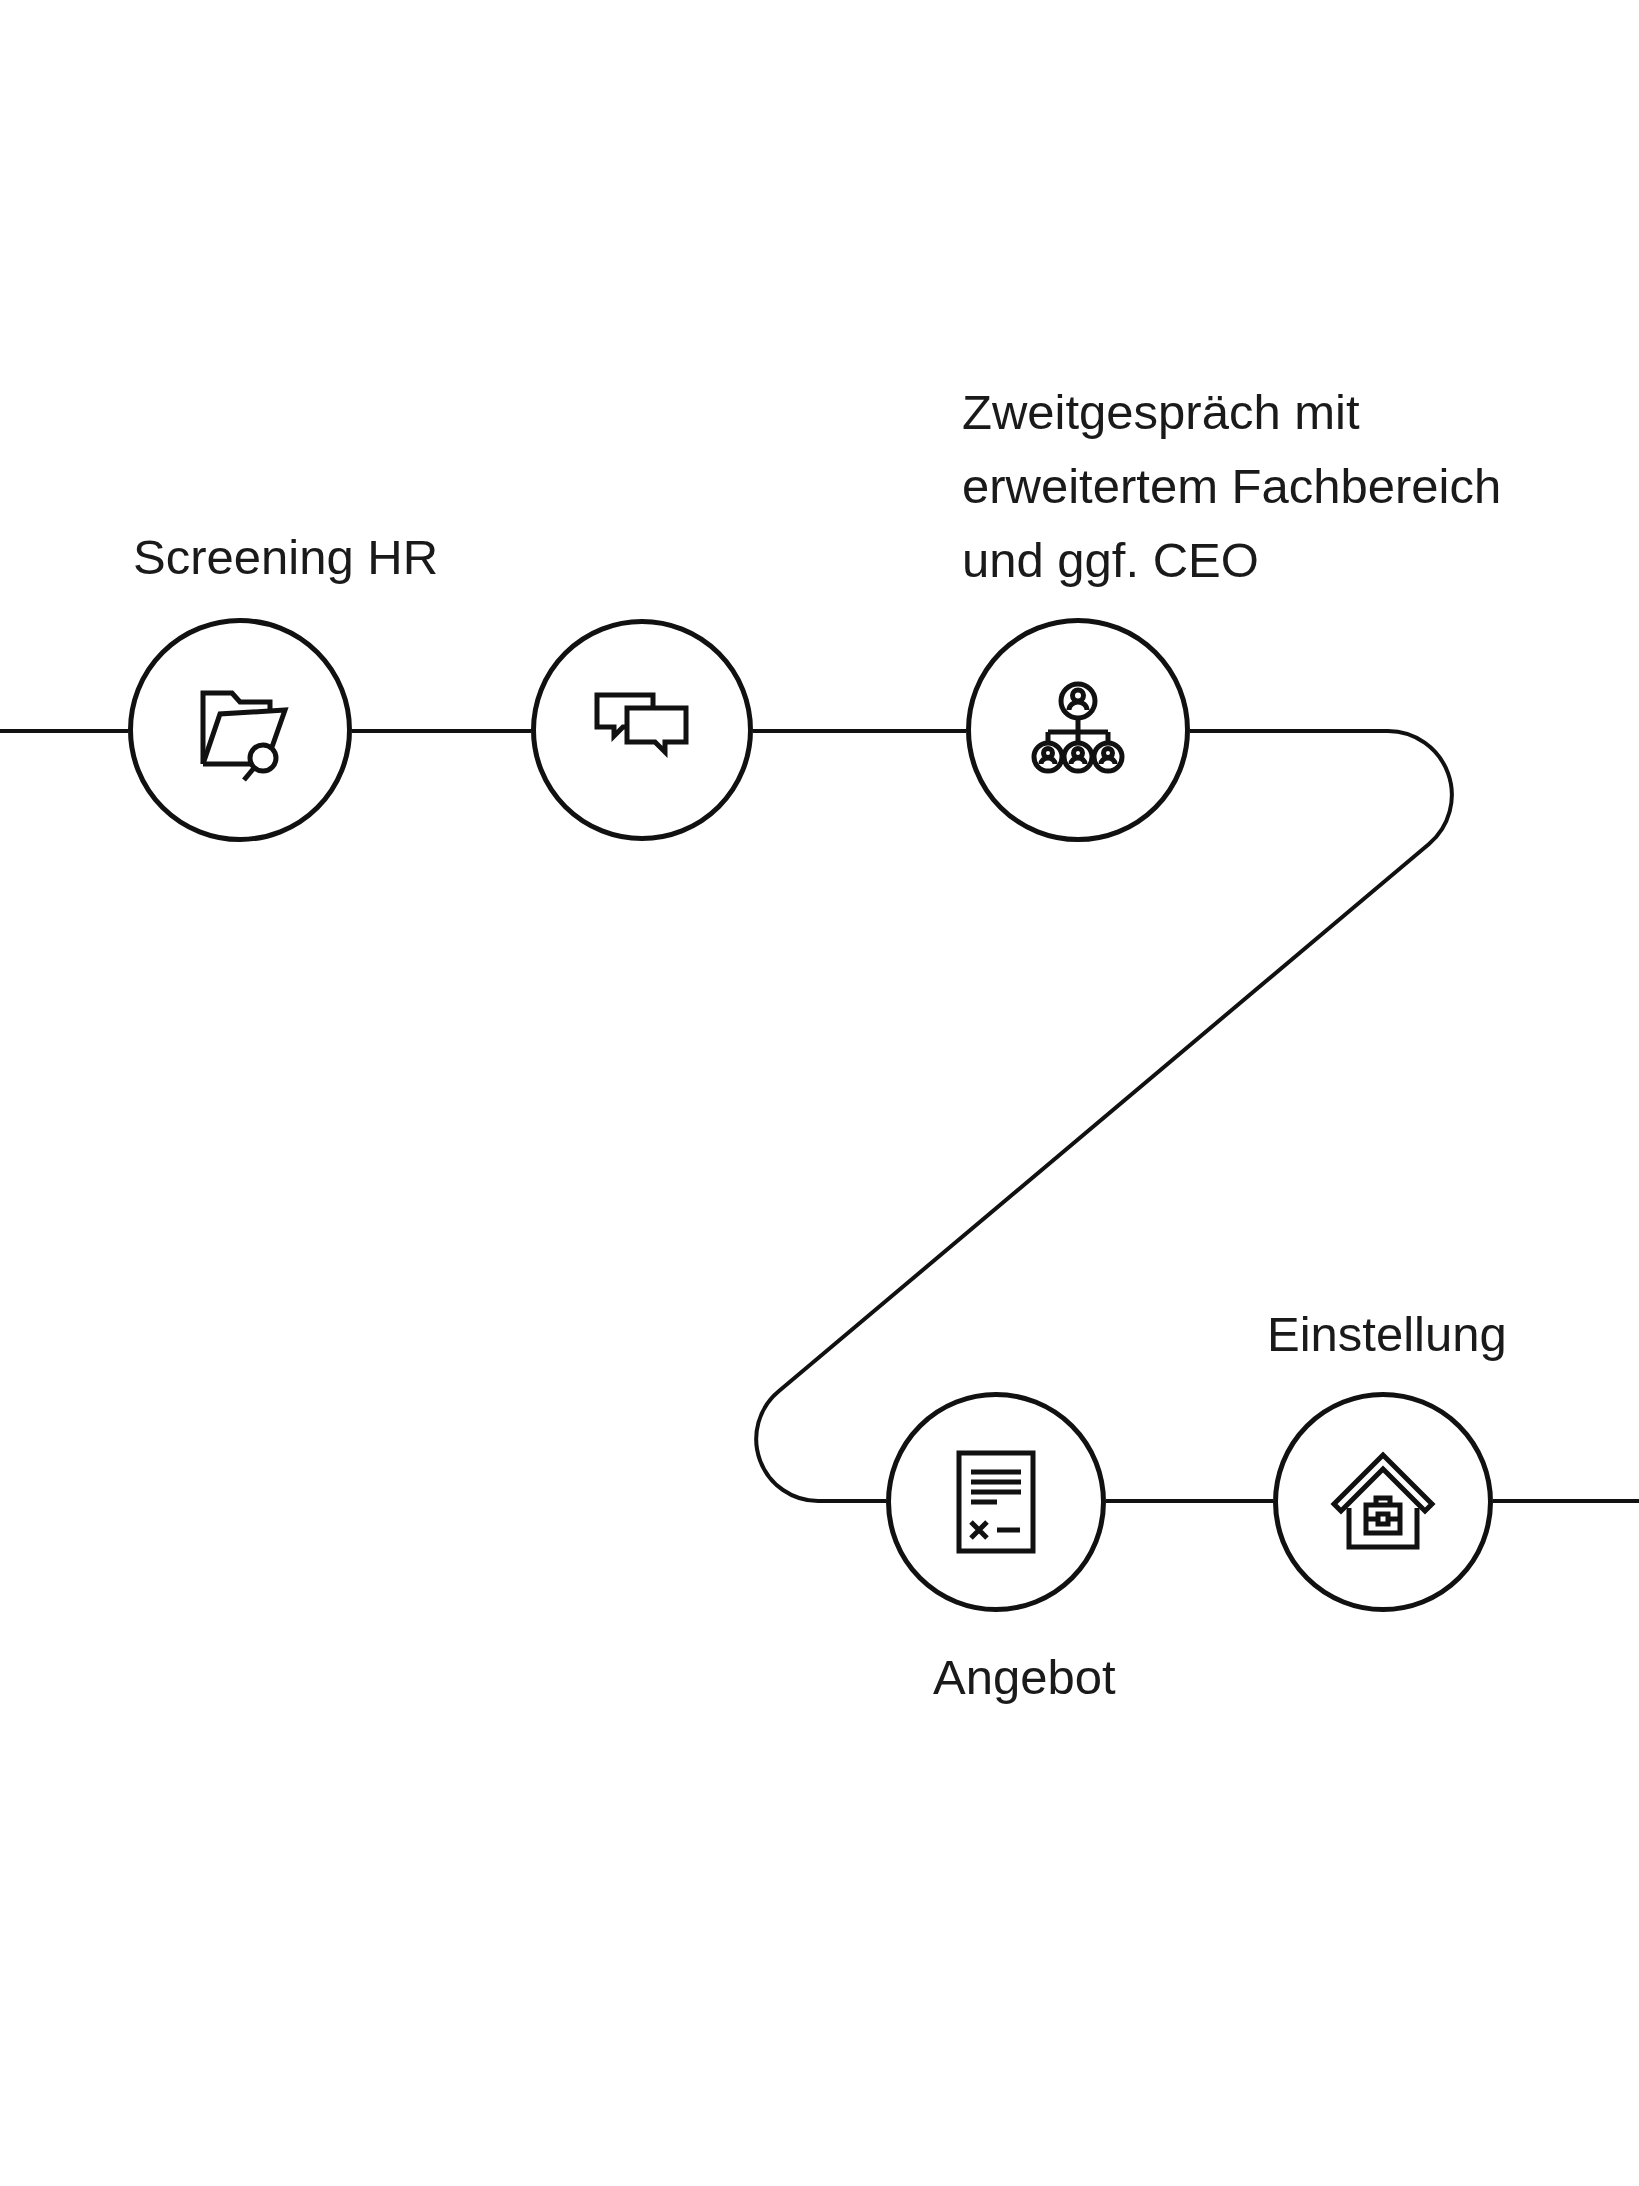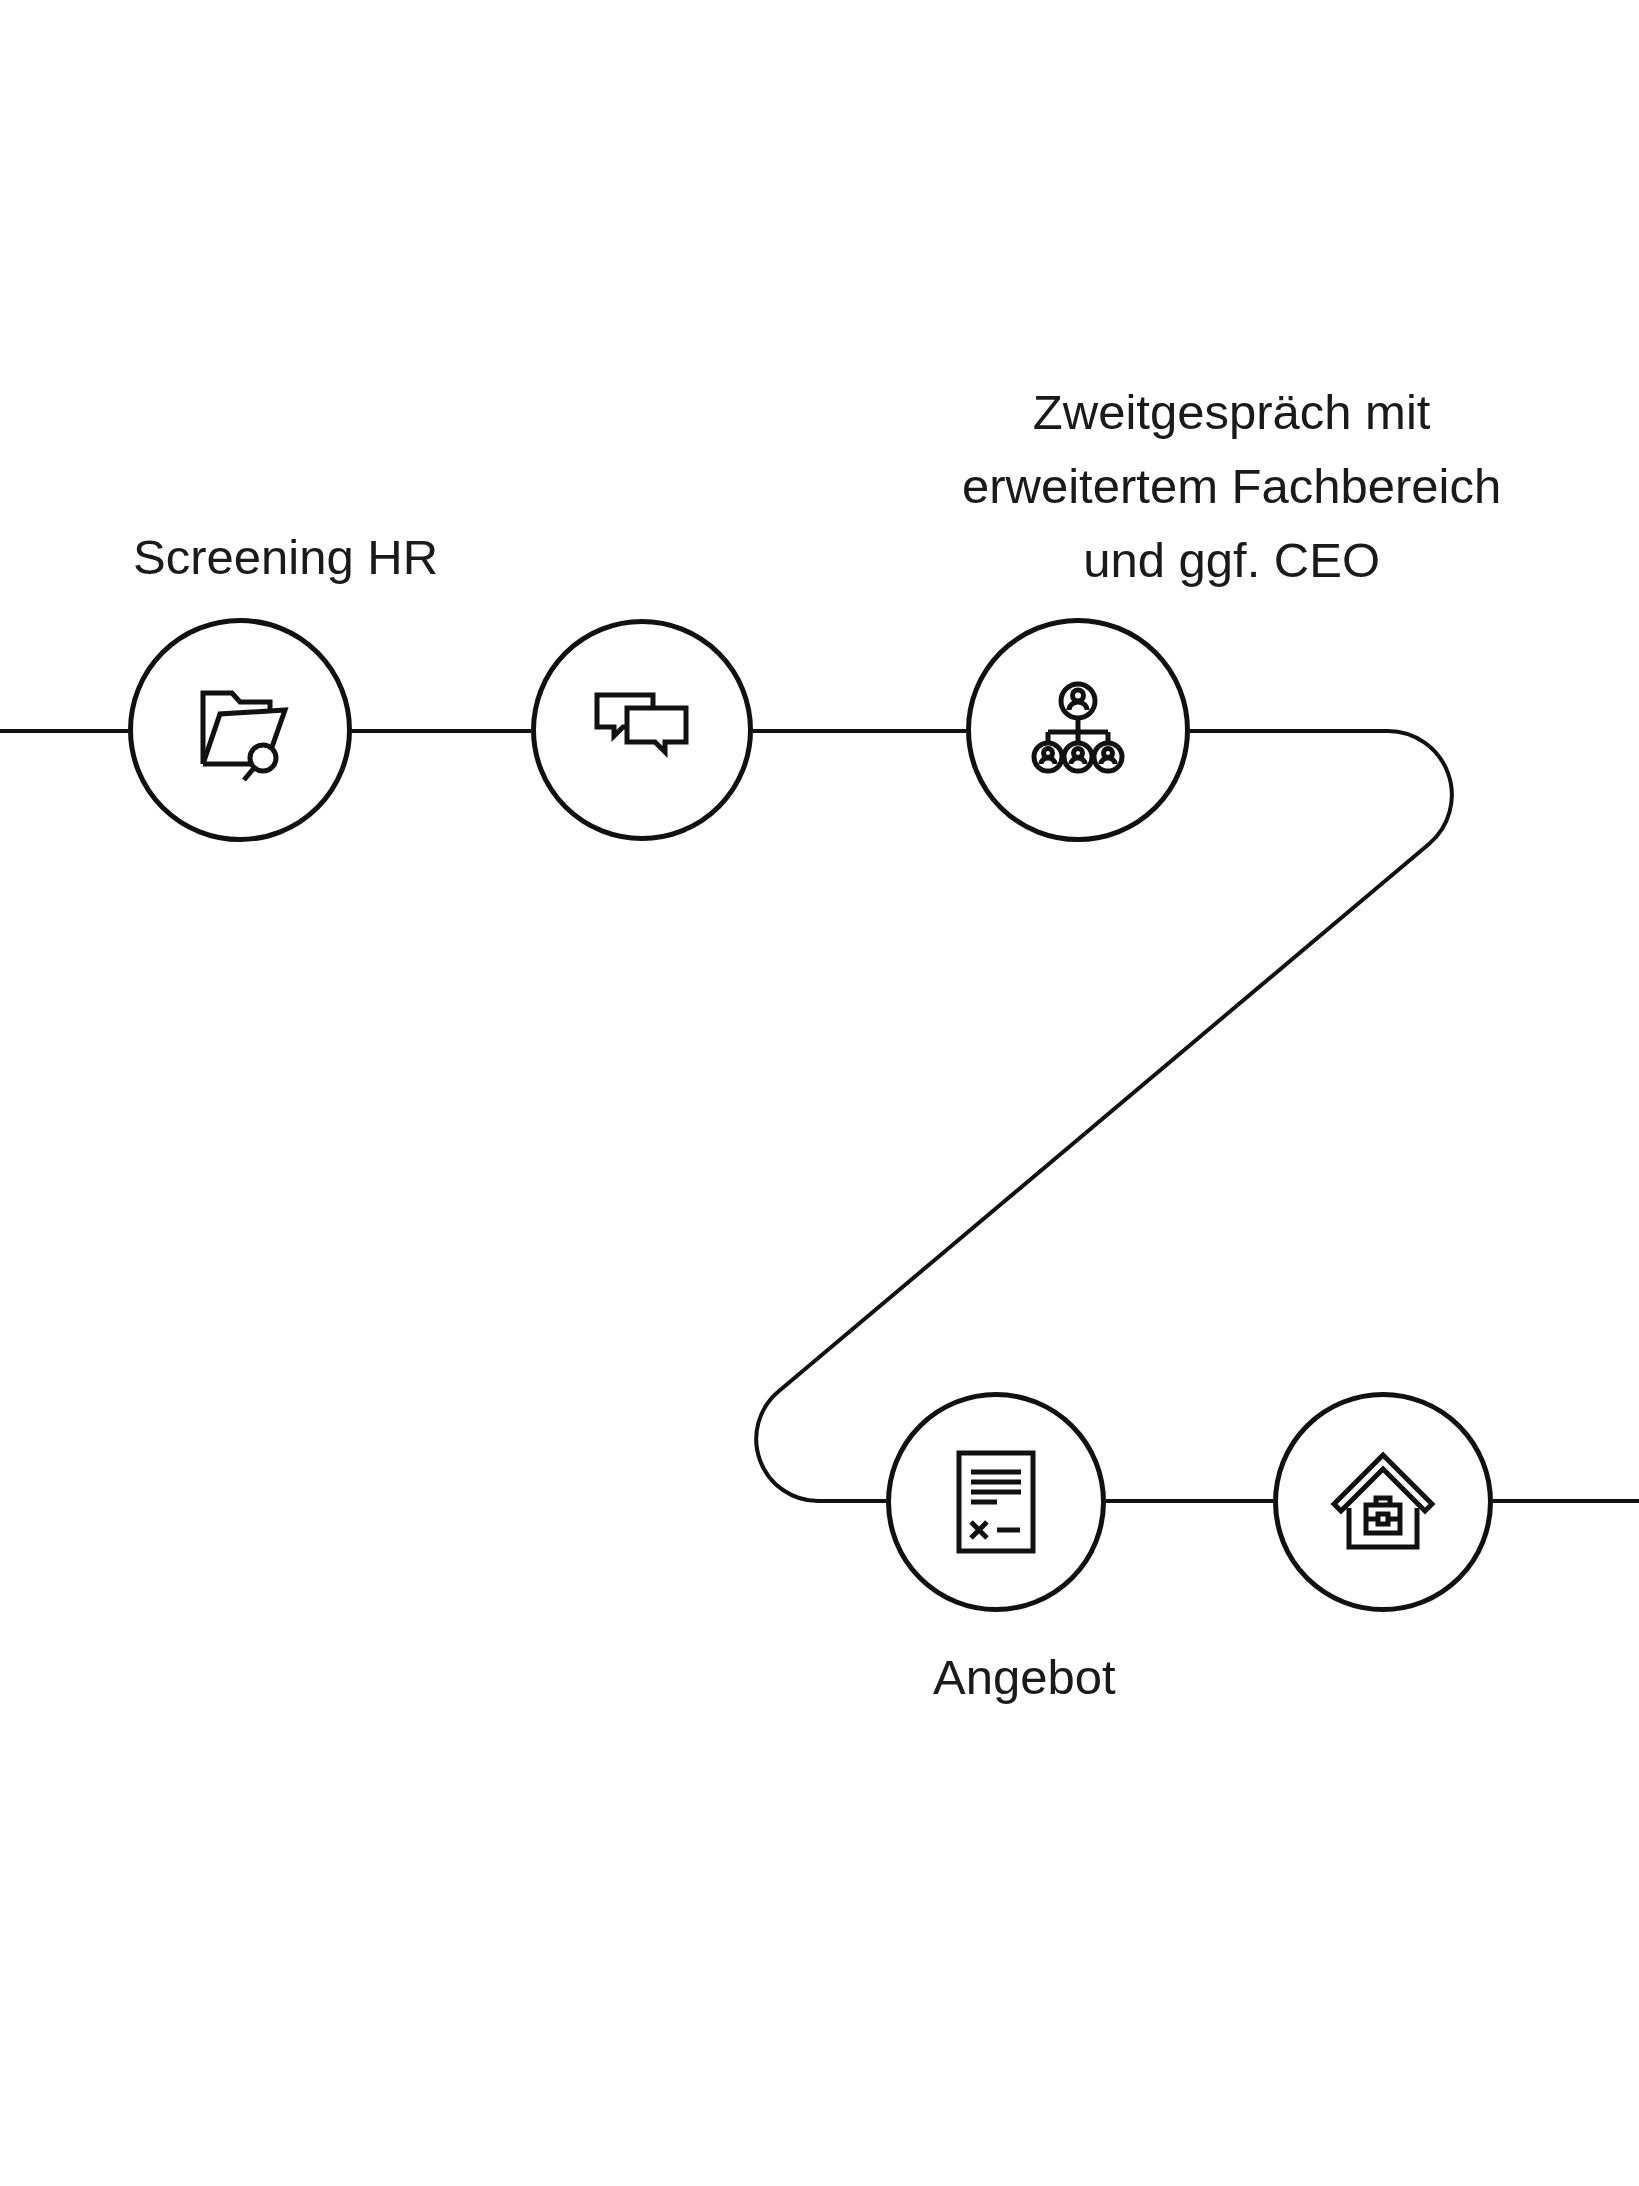--- a/index.html
+++ b/index.html
@@ -45,21 +45,20 @@
     stroke-linecap: butt;
     stroke-linejoin: miter;
   }
   .icon .filled { fill: #ffffff; }
   .label {
     position: absolute;
     font-size: 49px;
     line-height: 74px;
     white-space: pre-line;
     letter-spacing: 0px;
-    text-align: center;
   }
   .l1 { left: 133px;  top: 520px;  }
   .l2 { left: 524px;  top: 860px;  }
   .l3 { left: 962px;  top: 375px;  }
   .l4 { left: 933px;  top: 1640px; }
   .l5 { left: 1267px; top: 1297px; }
 </style>
 </head>
 <body>
 
@@ -127,14 +126,15 @@
       <path d="M36 70 H48 M58 70 H70"></path>
       <rect x="48" y="65" width="10" height="10"></rect>
     </svg>
   </div>
 
   <div class="label l1">Screening HR</div>
   <div class="label l3">Zweitgespräch mit
 erweitertem Fachbereich
 und ggf. CEO</div>
   <div class="label l4">Angebot</div>
+  <div class="label l5">Einstellung</div>
 
 </div>
 
 </body></html>

